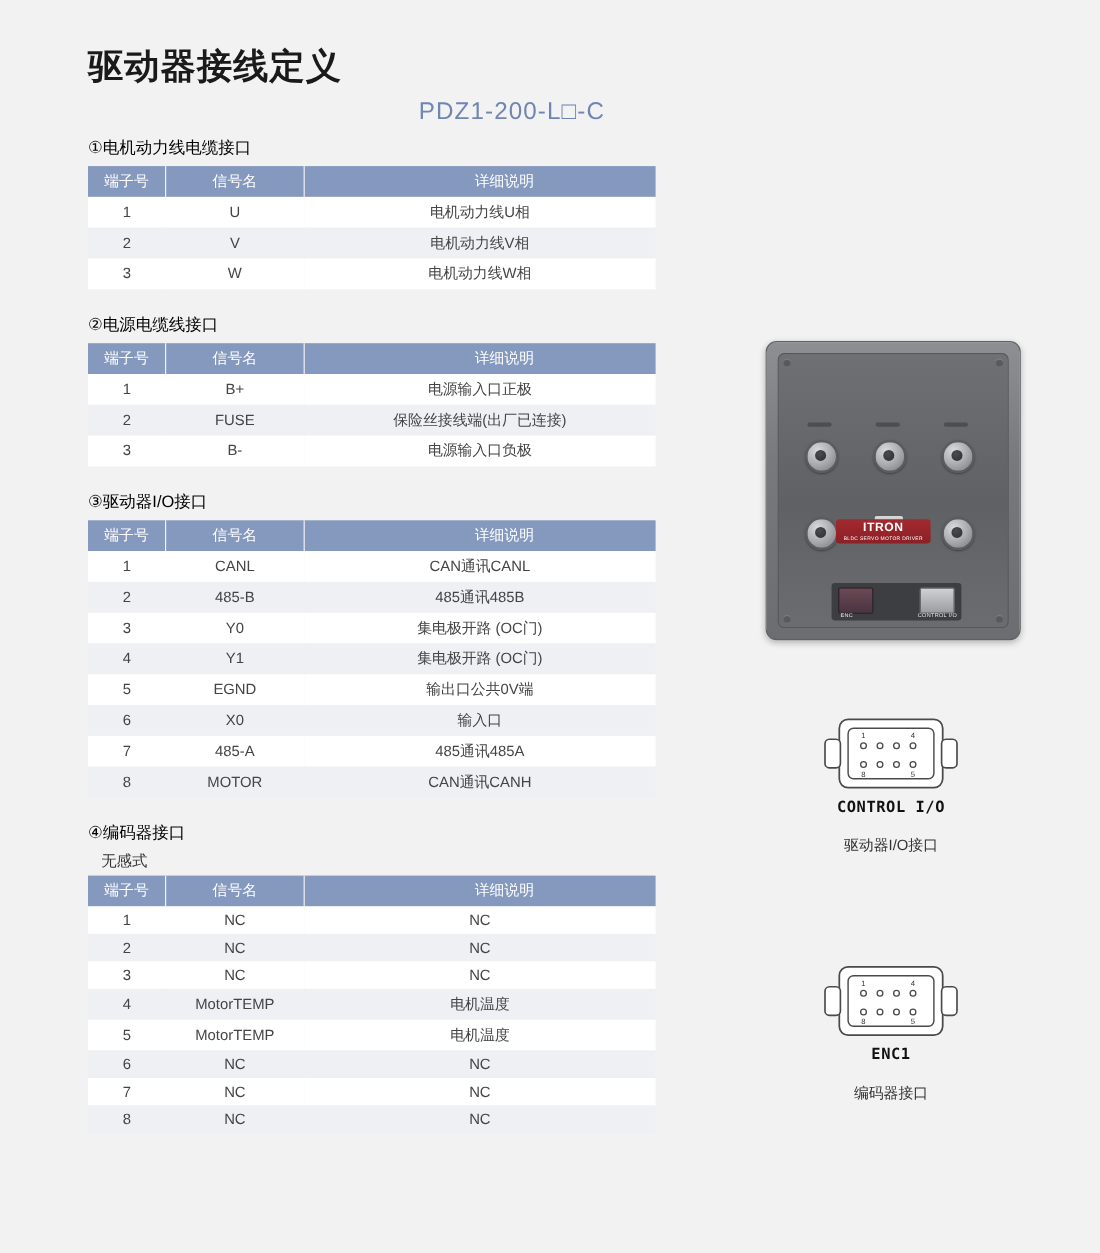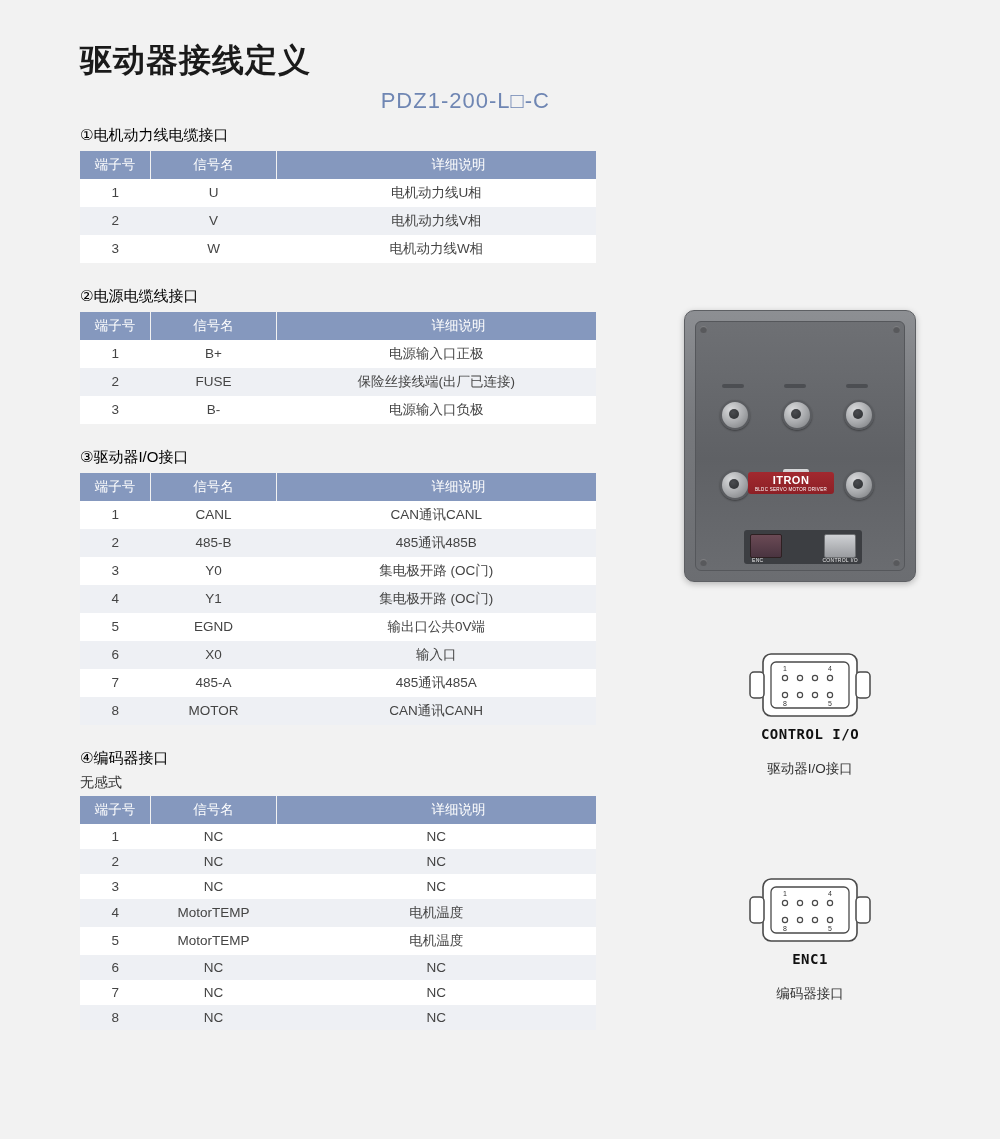--- a/index.html
+++ b/index.html
@@ -44,21 +44,21 @@
   }
   .section-title {
     font-size: 15px;
     color: #000000;
     margin: 0 0 6px 0;
     line-height: 1.4;
   }
   .sub-label {
     font-size: 14px;
     color: #333;
-    margin: 0 0 4px 0;
+    margin: 0 0 4px 12px;
   }
   table.tbl {
     border-collapse: collapse;
     width: 470px;
     margin: 0 0 22px 0;
     table-layout: fixed;
   }
   table.tbl th {
     background: #8598be;
     color: #ffffff;
@@ -85,21 +85,21 @@
 
   
   .right {
     position: absolute;
     left: 680px;
     top: 0;
     width: 260px;
   }
   .device {
     position: absolute;
-    left: 4px;
+    left: 16px;
     top: 310px;
     width: 230px;
     height: 270px;
     background: linear-gradient(180deg,#8d8f93 0%, #77797d 40%, #6b6d71 100%);
     border-radius: 10px;
     box-shadow: 0 2px 6px rgba(0,0,0,0.25);
     border: 1px solid #5d5f63;
   }
   .device .inner {
     position: absolute;

